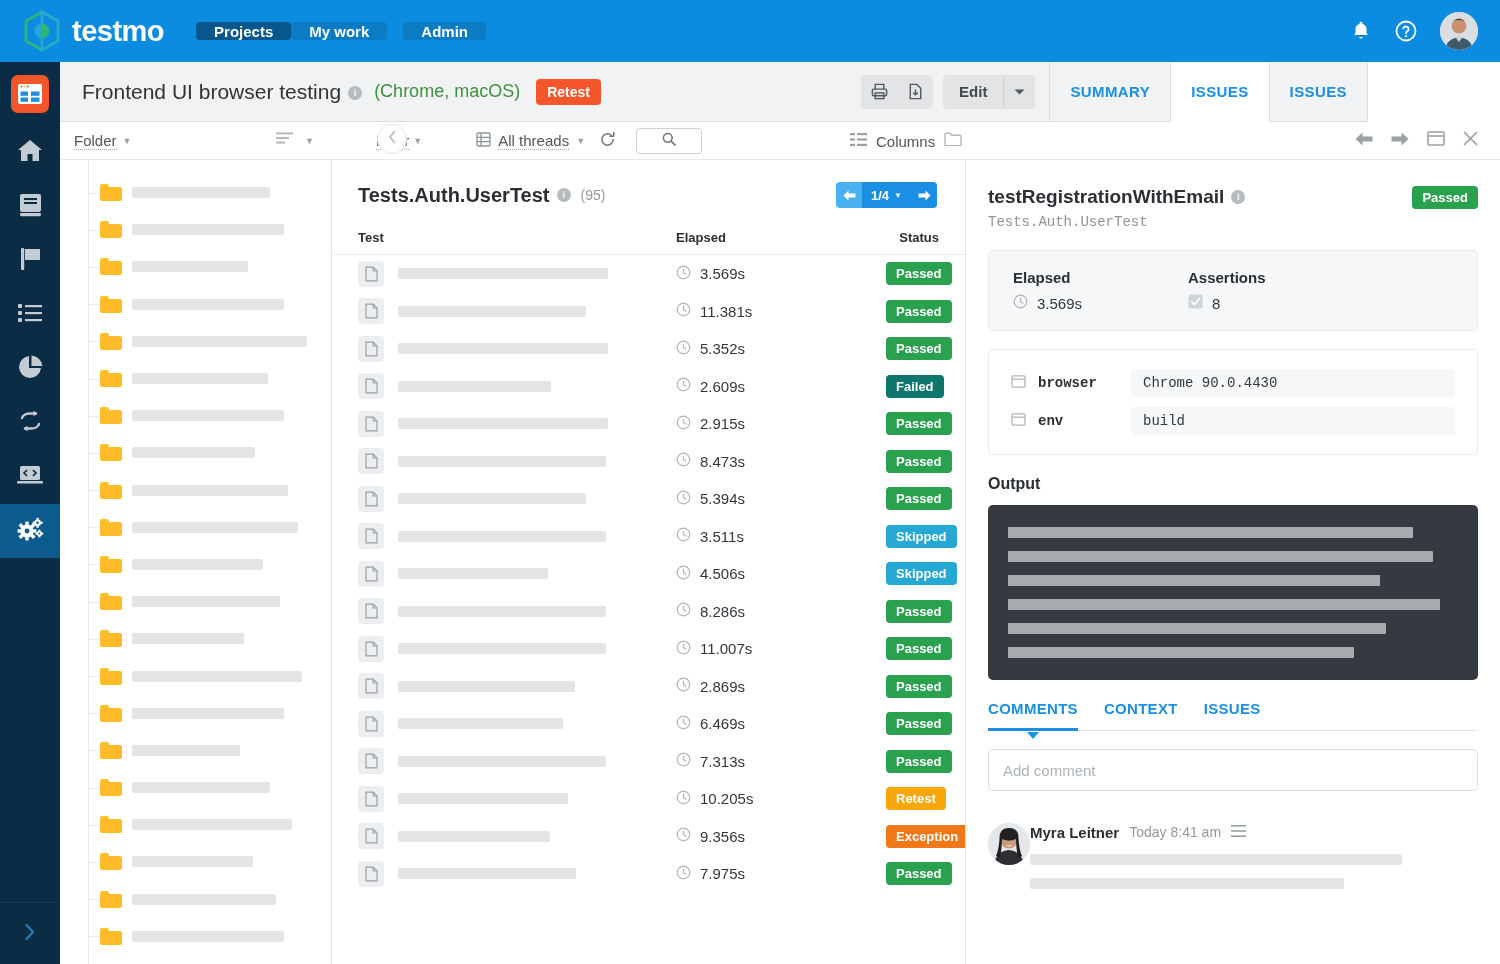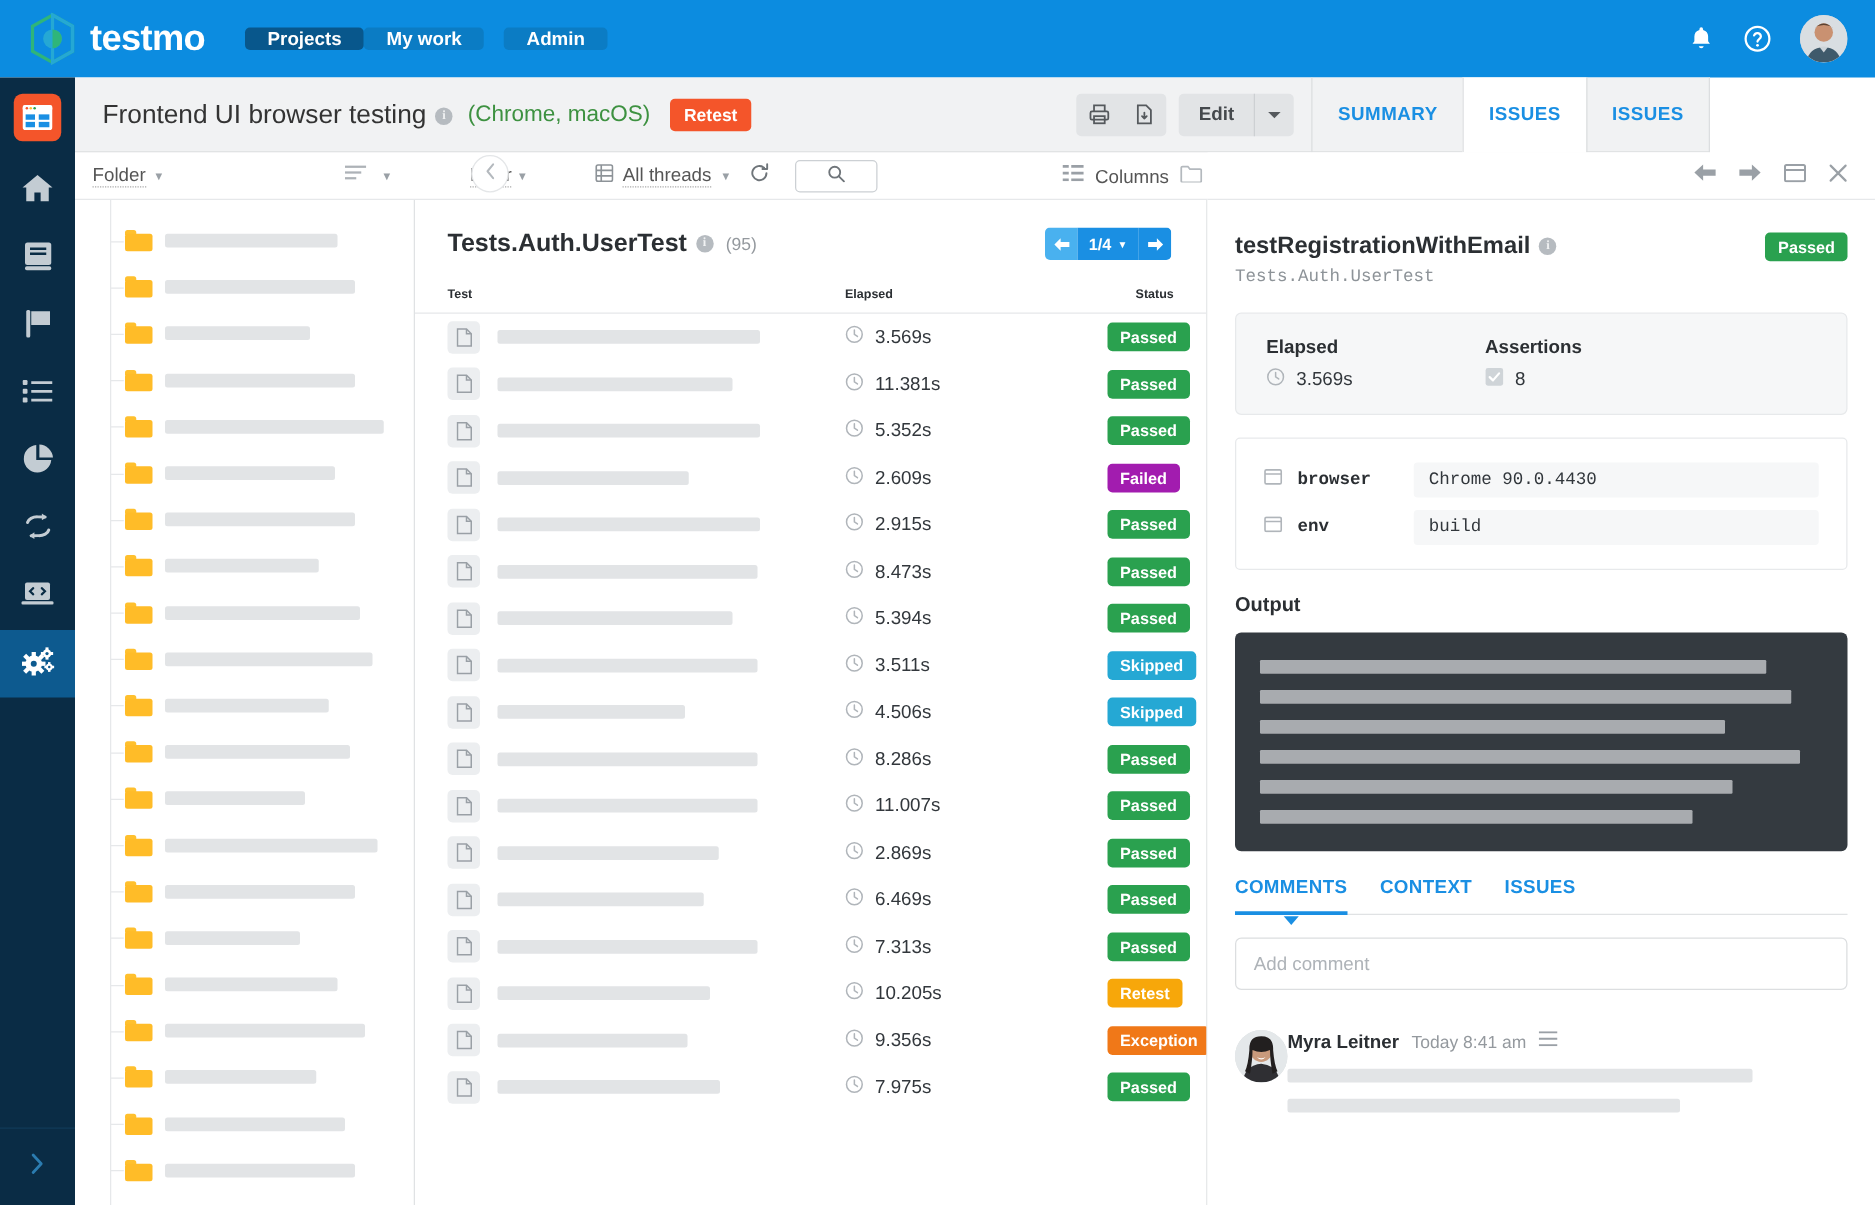--- a/index.html
+++ b/index.html
@@ -189,21 +189,21 @@
     display: flex; align-items: center; justify-content: center; cursor: pointer;
     font-size: 13px;
   }
   .pg.mid {
     background: #1a8fe3; width: auto; padding: 0 9px; font-size: 13px;
     font-weight: bold; gap: 5px;
   }
   .pg.right { background: #1a8fe3; }
   .colhead {
     display: flex; align-items: flex-end; padding: 22px 26px 9px 26px;
-    border-bottom: 1px solid #e6e8ea; font-size: 10px; font-weight: bold; color: #2b2f33;
+    border-bottom: 1px solid #e6e8ea; font-size: 13px; font-weight: bold; color: #2b2f33;
   }
   .c-test { flex: 0 0 318px; }
   .c-elapsed { flex: 0 0 210px; }
   .c-status { flex: 1; text-align: right; }
   .trow {
     display: flex; align-items: center; height: 37.5px; padding: 0 26px;
     cursor: pointer;
   }
   .doc-ico {
     width: 26px; height: 26px; background: #eceef0; border-radius: 4px;
@@ -767,21 +767,21 @@
             <span class="skel" style="display:block;width:153px;margin-left:14px"></span>
           </span>
           <span class="t-elapsed">
             <span><svg width="15" height="15" viewBox="0 0 16 16" fill="none" stroke="#b0b5ba" stroke-width="1.3">
                 <circle cx="8" cy="8" r="6.7"></circle>
                 <path d="M8 4.3V8l2.6 1.8" stroke-linecap="round"></path>
               </svg></span>
             <span>2.609s</span>
           </span>
           <span class="t-status">
-            <span class="pill" style="background:#a21caf">Failed</span>
+            <span class="pill" style="background:#0f766e">Failed</span>
           </span>
         </div>
         <div class="trow">
           <span class="doc-ico">
             <svg width="13" height="16" viewBox="0 0 13 16" fill="none" stroke="#9aa0a6" stroke-width="1.2">
               <path d="M1 1.2h7.2L12 5v9.8H1z"></path>
               <path d="M8.2 1.2V5H12"></path>
             </svg>
           </span>
           <span class="t-name">

